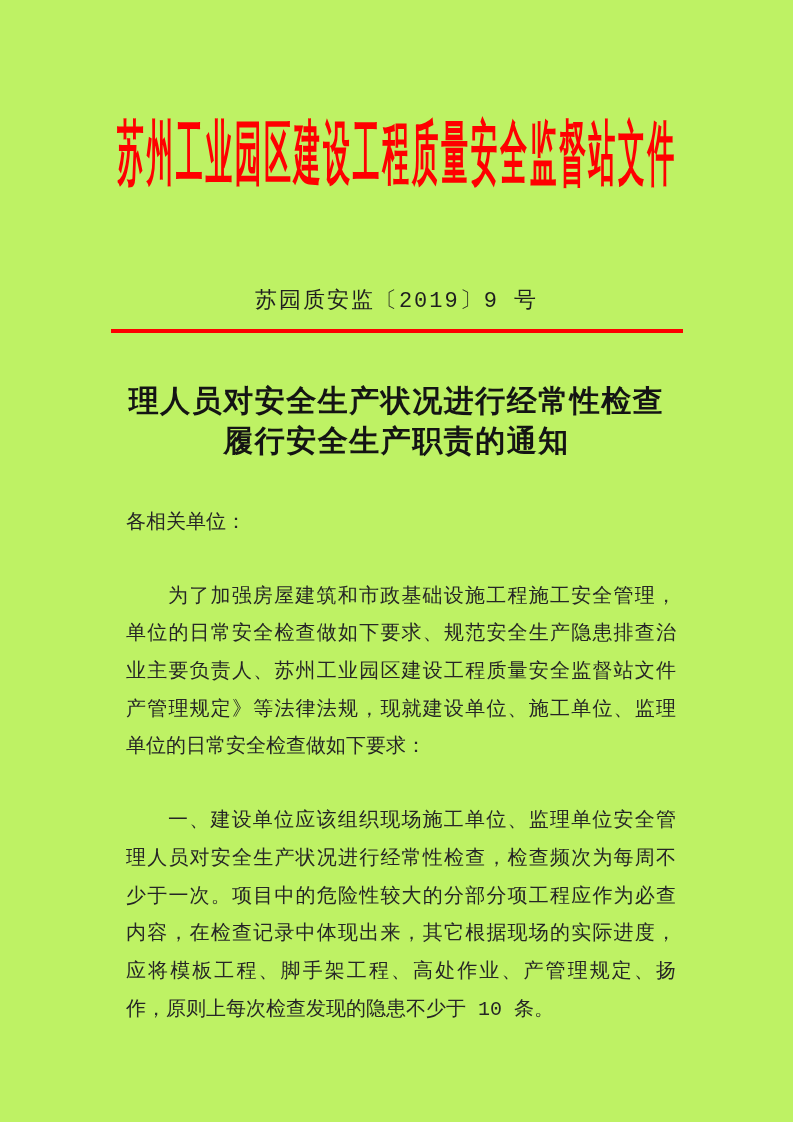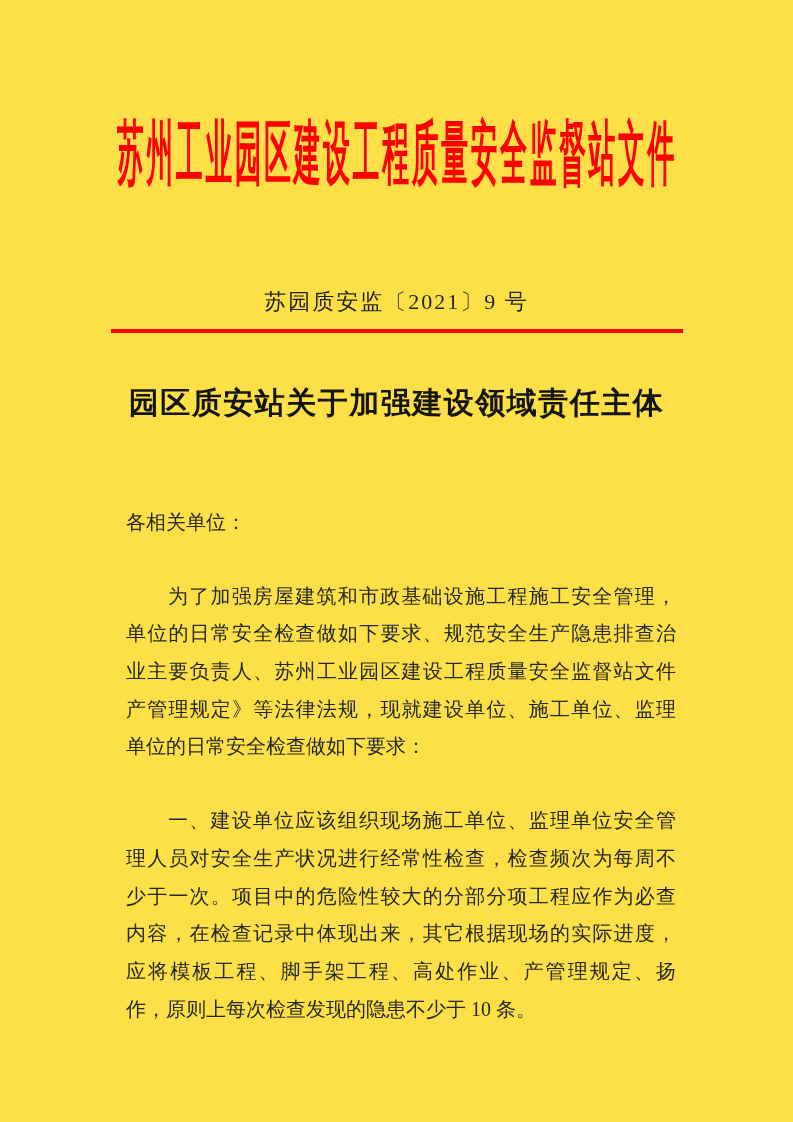--- a/index.html
+++ b/index.html
@@ -4,23 +4,23 @@
 <style>
   html, body {
     margin: 0;
     padding: 0;
     background: #ffffff;
   }
   .page {
     position: relative;
     width: 793px;
     height: 1122px;
-    background: #fde047;
+    background: #bef264;
     overflow: hidden;
-    font-family: Liberation Serif, serif;
+    font-family: Liberation Mono, monospace;
   }
   
   .red-header {
     position: absolute;
     top: 116px;
     left: 0;
     width: 100%;
     height: 74px;
     display: flex;
     align-items: center;
@@ -97,26 +97,27 @@
 </style>
 </head>
 <body>
 
 <div class="page">
 
   <div class="red-header">
     <span class="red-header-text">苏州工业园区建设工程质量安全监督站文件</span>
   </div>
 
-  <div class="doc-number">苏园质安监〔2021〕9 号</div>
+  <div class="doc-number">苏园质安监〔2019〕9 号</div>
 
   <div class="red-line"></div>
 
   <div class="doc-title">
-    <div>园区质安站关于加强建设领域责任主体</div>
+    <div>理人员对安全生产状况进行经常性检查</div>
+    <div>履行安全生产职责的通知</div>
   </div>
 
   <div class="doc-body">
     <div class="bl">各相关单位：</div>
     <div class="bl indent just">为了加强房屋建筑和市政基础设施工程施工安全管理，</div>
     <div class="bl just">单位的日常安全检查做如下要求、规范安全生产隐患排查治</div>
     <div class="bl just">业主要负责人、苏州工业园区建设工程质量安全监督站文件</div>
     <div class="bl just">产管理规定》等法律法规，现就建设单位、施工单位、监理</div>
     <div class="bl">单位的日常安全检查做如下要求：</div>
     <div class="bl indent just">一、建设单位应该组织现场施工单位、监理单位安全管</div>

